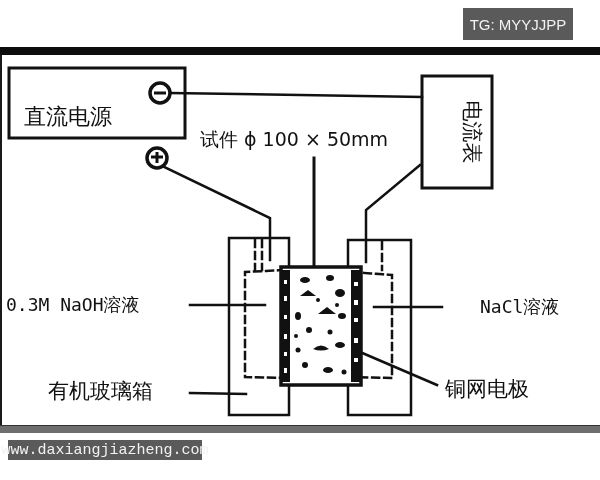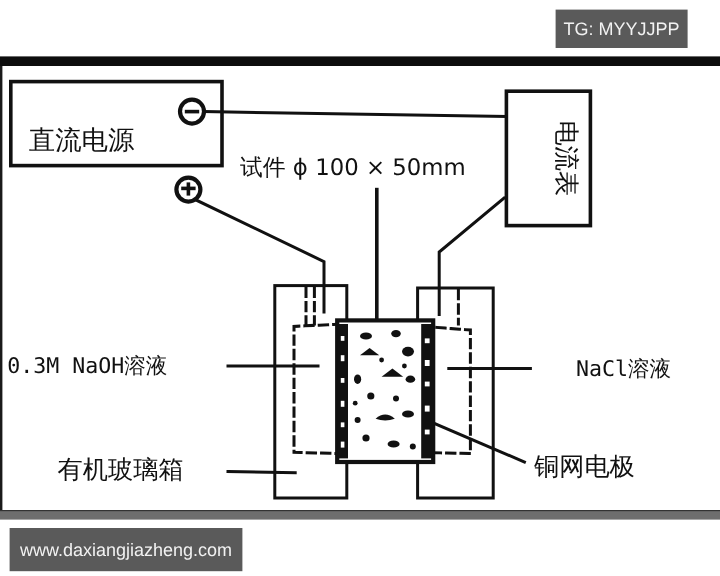--- a/index.html
+++ b/index.html
@@ -10,21 +10,21 @@
   }
   .topbar { position: absolute; left: 0; top: 47px; width: 600px; height: 8px; background: #0d0d0d; }
   .leftedge { position: absolute; left: 0; top: 55px; width: 2px; height: 370px; background: #1a1a1a; }
   .bottomband { position: absolute; left: 0; top: 425px; width: 600px; height: 7px; background: #6e6e6e; border-top: 1px solid #333; }
   .wm {
     position: absolute; background: #5a5a5a; color: #f2f2f2;
     font-family: "Liberation Sans", sans-serif; font-size: 15px;
     display: flex; align-items: center; justify-content: center;
   }
   .wm-top { left: 463px; top: 8px; width: 110px; height: 32px; }
-  .wm-bottom { left: 8px; top: 440px; width: 194px; height: 36px; }
+  .wm-bottom { left: 8px; top: 440px; width: 194px; height: 20px; font-family: Liberation Mono, monospace; }
   svg.diagram { position: absolute; left: 0; top: 0; }
   .lbl { font-family: "DejaVu Sans", sans-serif; fill: #111; }
   .mono { font-family: "DejaVu Sans Mono", monospace; fill: #111; }
 </style>
 </head>
 <body>
 
 <div class="wm wm-top">TG: MYYJJPP</div>
 <div class="topbar"></div>
 <div class="leftedge"></div>

